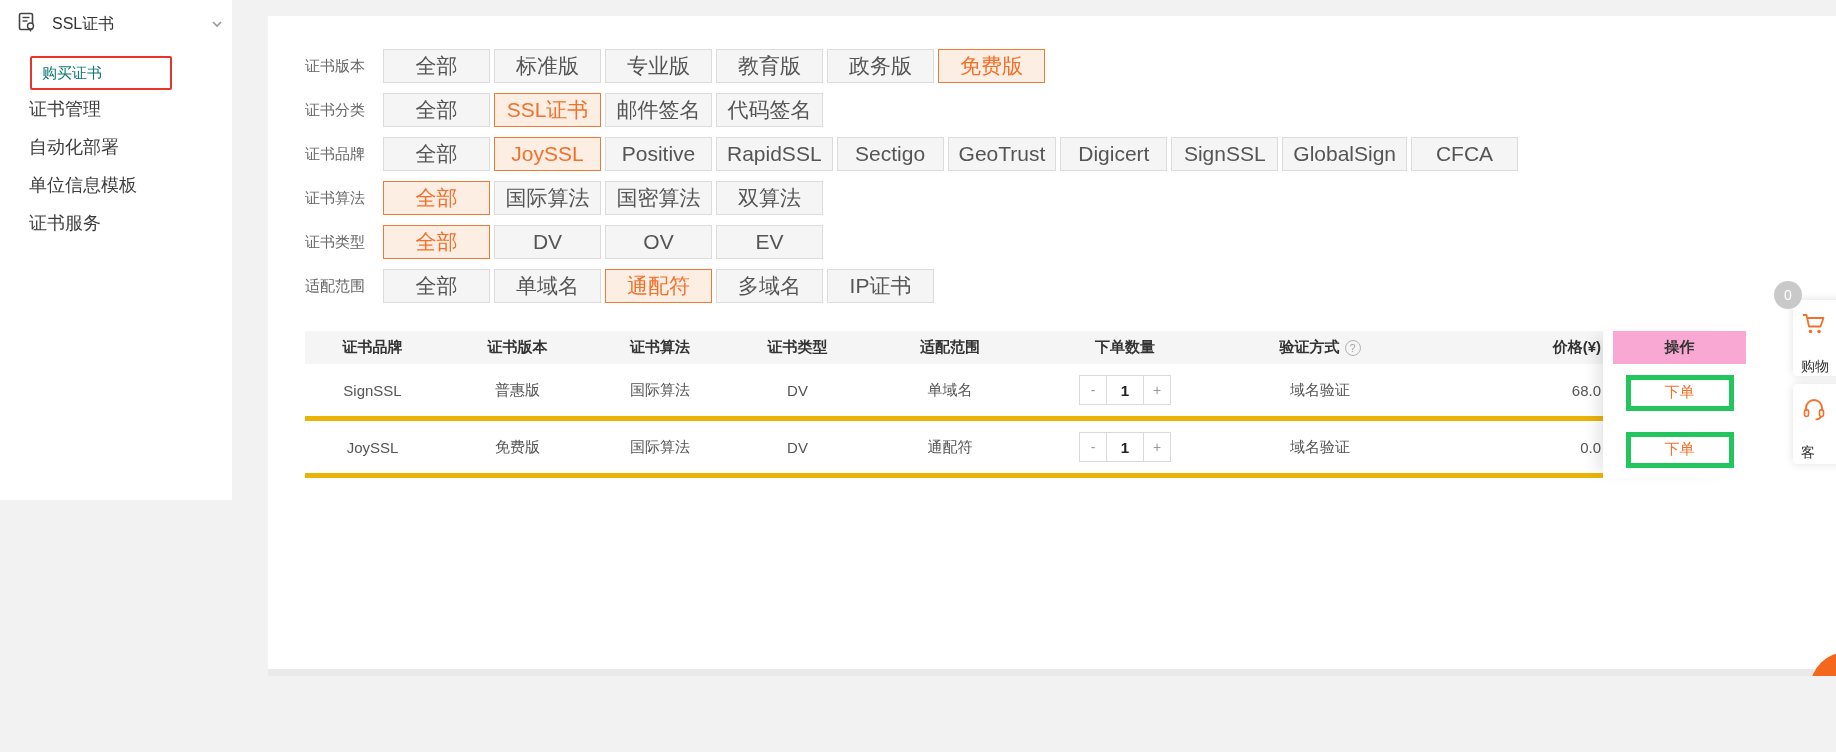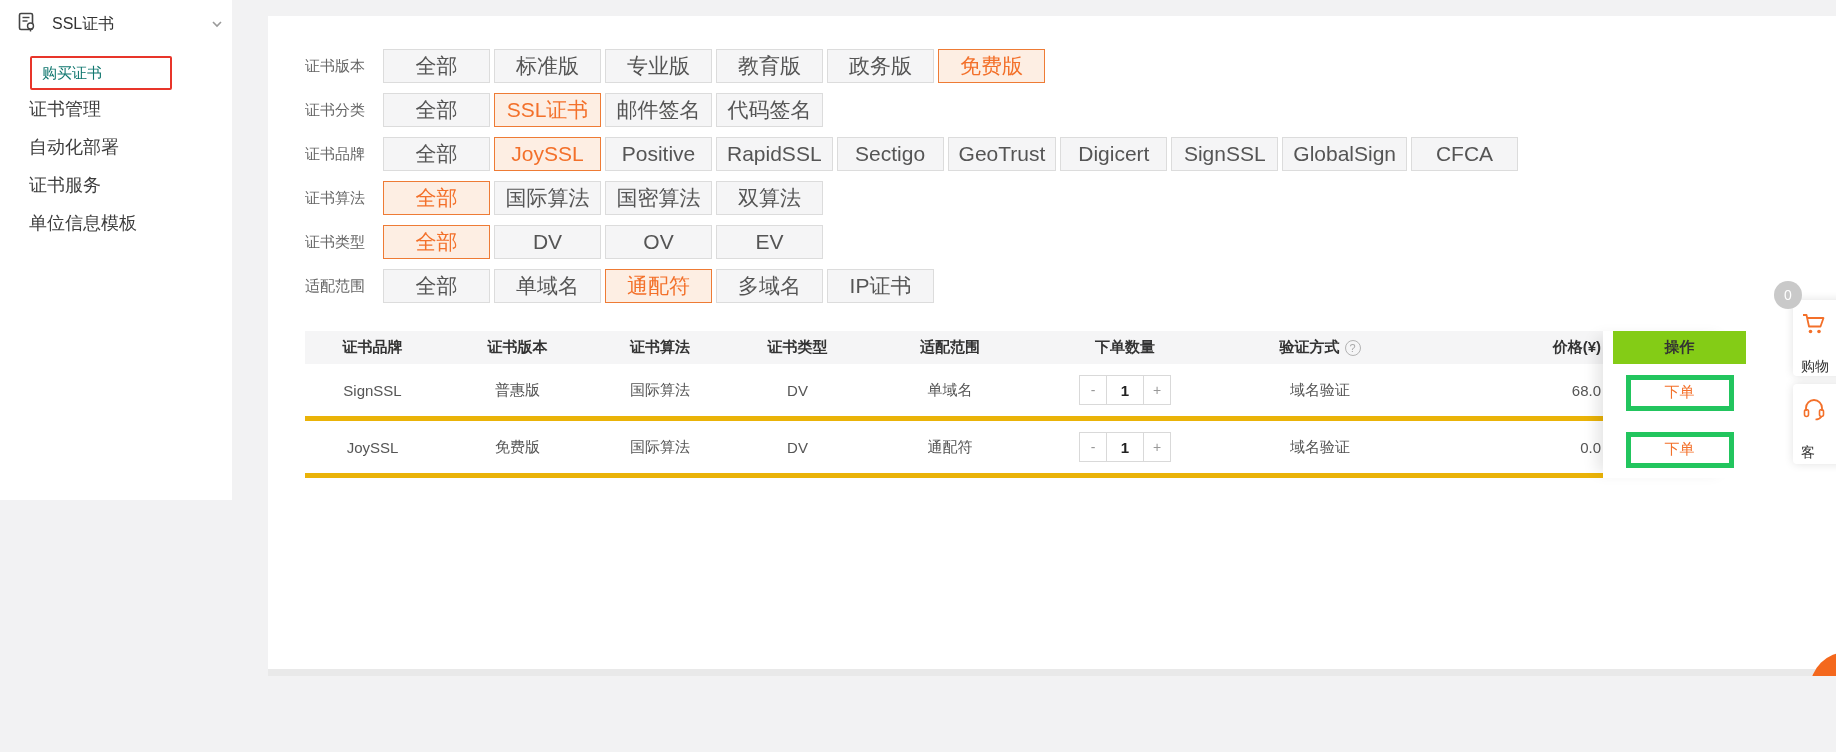--- a/index.html
+++ b/index.html
@@ -44,21 +44,21 @@
           font-size:11px; line-height:14px; text-align:center; margin-left:5px; display:inline-block;
           font-weight:400; cursor:pointer; }
   .stepper { display:flex; border:1px solid #d9d9d9; background:#fff; height:30px; }
   .st-btn { width:26px; display:flex; align-items:center; justify-content:center;
             color:#999; font-size:14px; cursor:pointer; background:#fff; }
   .st-val { width:38px; display:flex; align-items:center; justify-content:center;
             border-left:1px solid #d9d9d9; border-right:1px solid #d9d9d9;
             color:#222; font-size:15px; font-weight:600; }
   .op-col { position:absolute; top:0; right:0; bottom:0; width:133px; background:#fff;
             box-shadow:-10px 0 0 #fff, -22px 0 14px -6px rgba(0,0,0,0.10); }
-  .op-head { height:33px; background:#84cc16; display:flex; align-items:center;
+  .op-head { height:33px; background:#f9a8d4; display:flex; align-items:center;
              justify-content:center; font-size:15px; color:#333; font-weight:600; }
   .op-cell { height:57px; display:flex; align-items:center; justify-content:center; }
   .order-btn { width:108px; height:36px; background:#fff; border:5px solid #22c55e;
                color:#f3702a; font-size:15px; display:flex; align-items:center;
                justify-content:center; cursor:pointer; }
 
   
   .hscroll-track { position:absolute; left:37px; top:674px; width:1485px; height:14px;
                    background:#f1f1f2; border-radius:7px; }
   .hscroll-thumb { position:absolute; left:2px; top:1px; width:947px; height:12px;
@@ -98,22 +98,22 @@
       <span class="ttl">SSL证书</span>
       <span class="chev">
         <svg width="14" height="14" viewBox="0 0 14 14" fill="none">
           <polyline points="3,5 7,9 11,5" stroke="#9a9a9a" stroke-width="1.6" fill="none"></polyline>
         </svg>
       </span>
     </div>
     <div class="side-sel">购买证书</div>
     <div class="side-item">证书管理</div>
     <div class="side-item">自动化部署</div>
+    <div class="side-item">单位信息模板</div>
     <div class="side-item">证书服务</div>
-    <div class="side-item">单位信息模板</div>
   </div>
 
   <div class="content">
 
     <div class="filters">
 
       <div class="frow">
         <span class="flabel">证书版本</span>
         <span class="chip">全部</span>
         <span class="chip">标准版</span>

